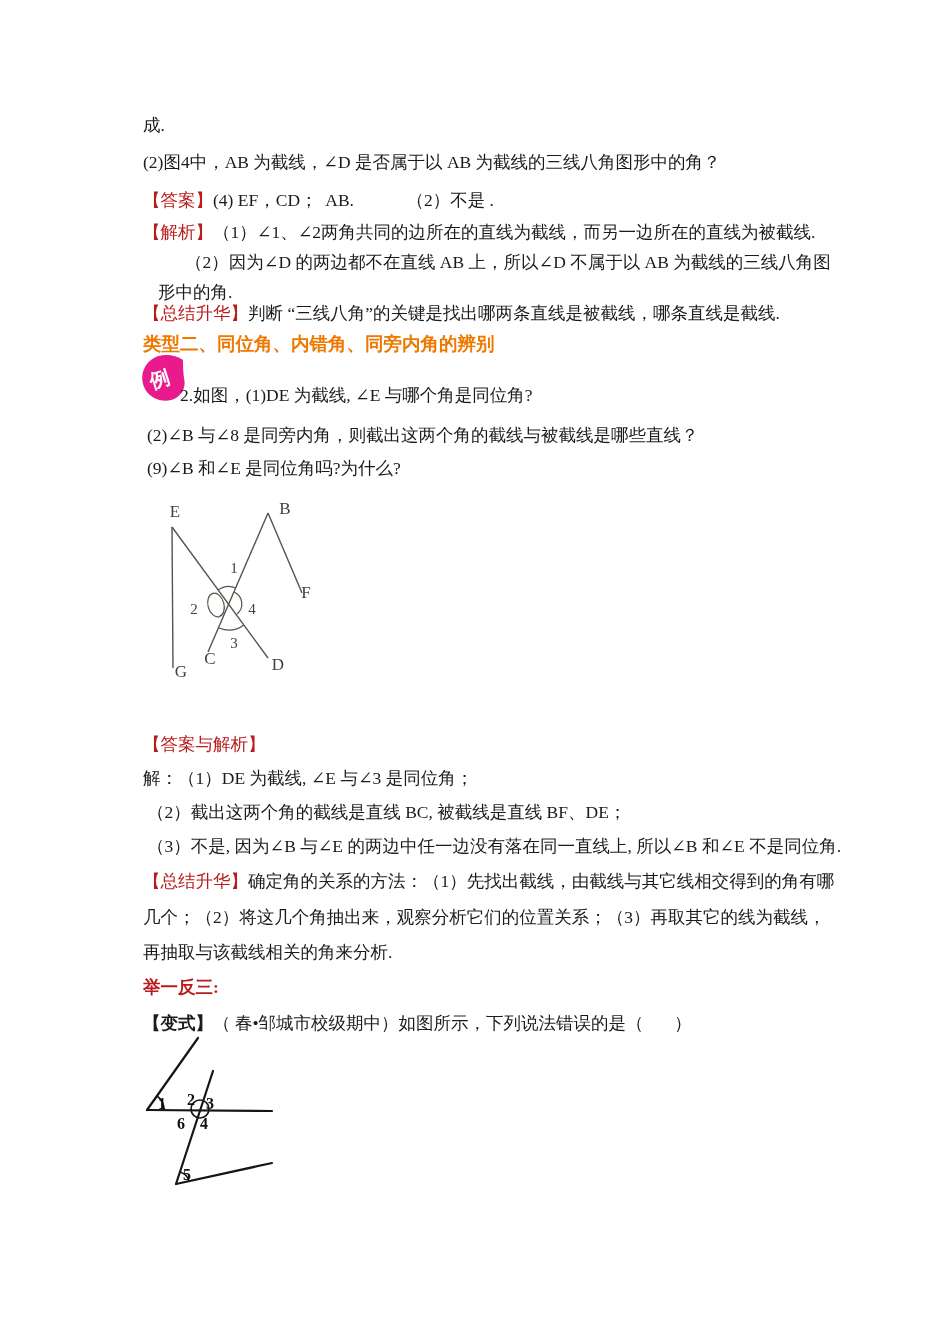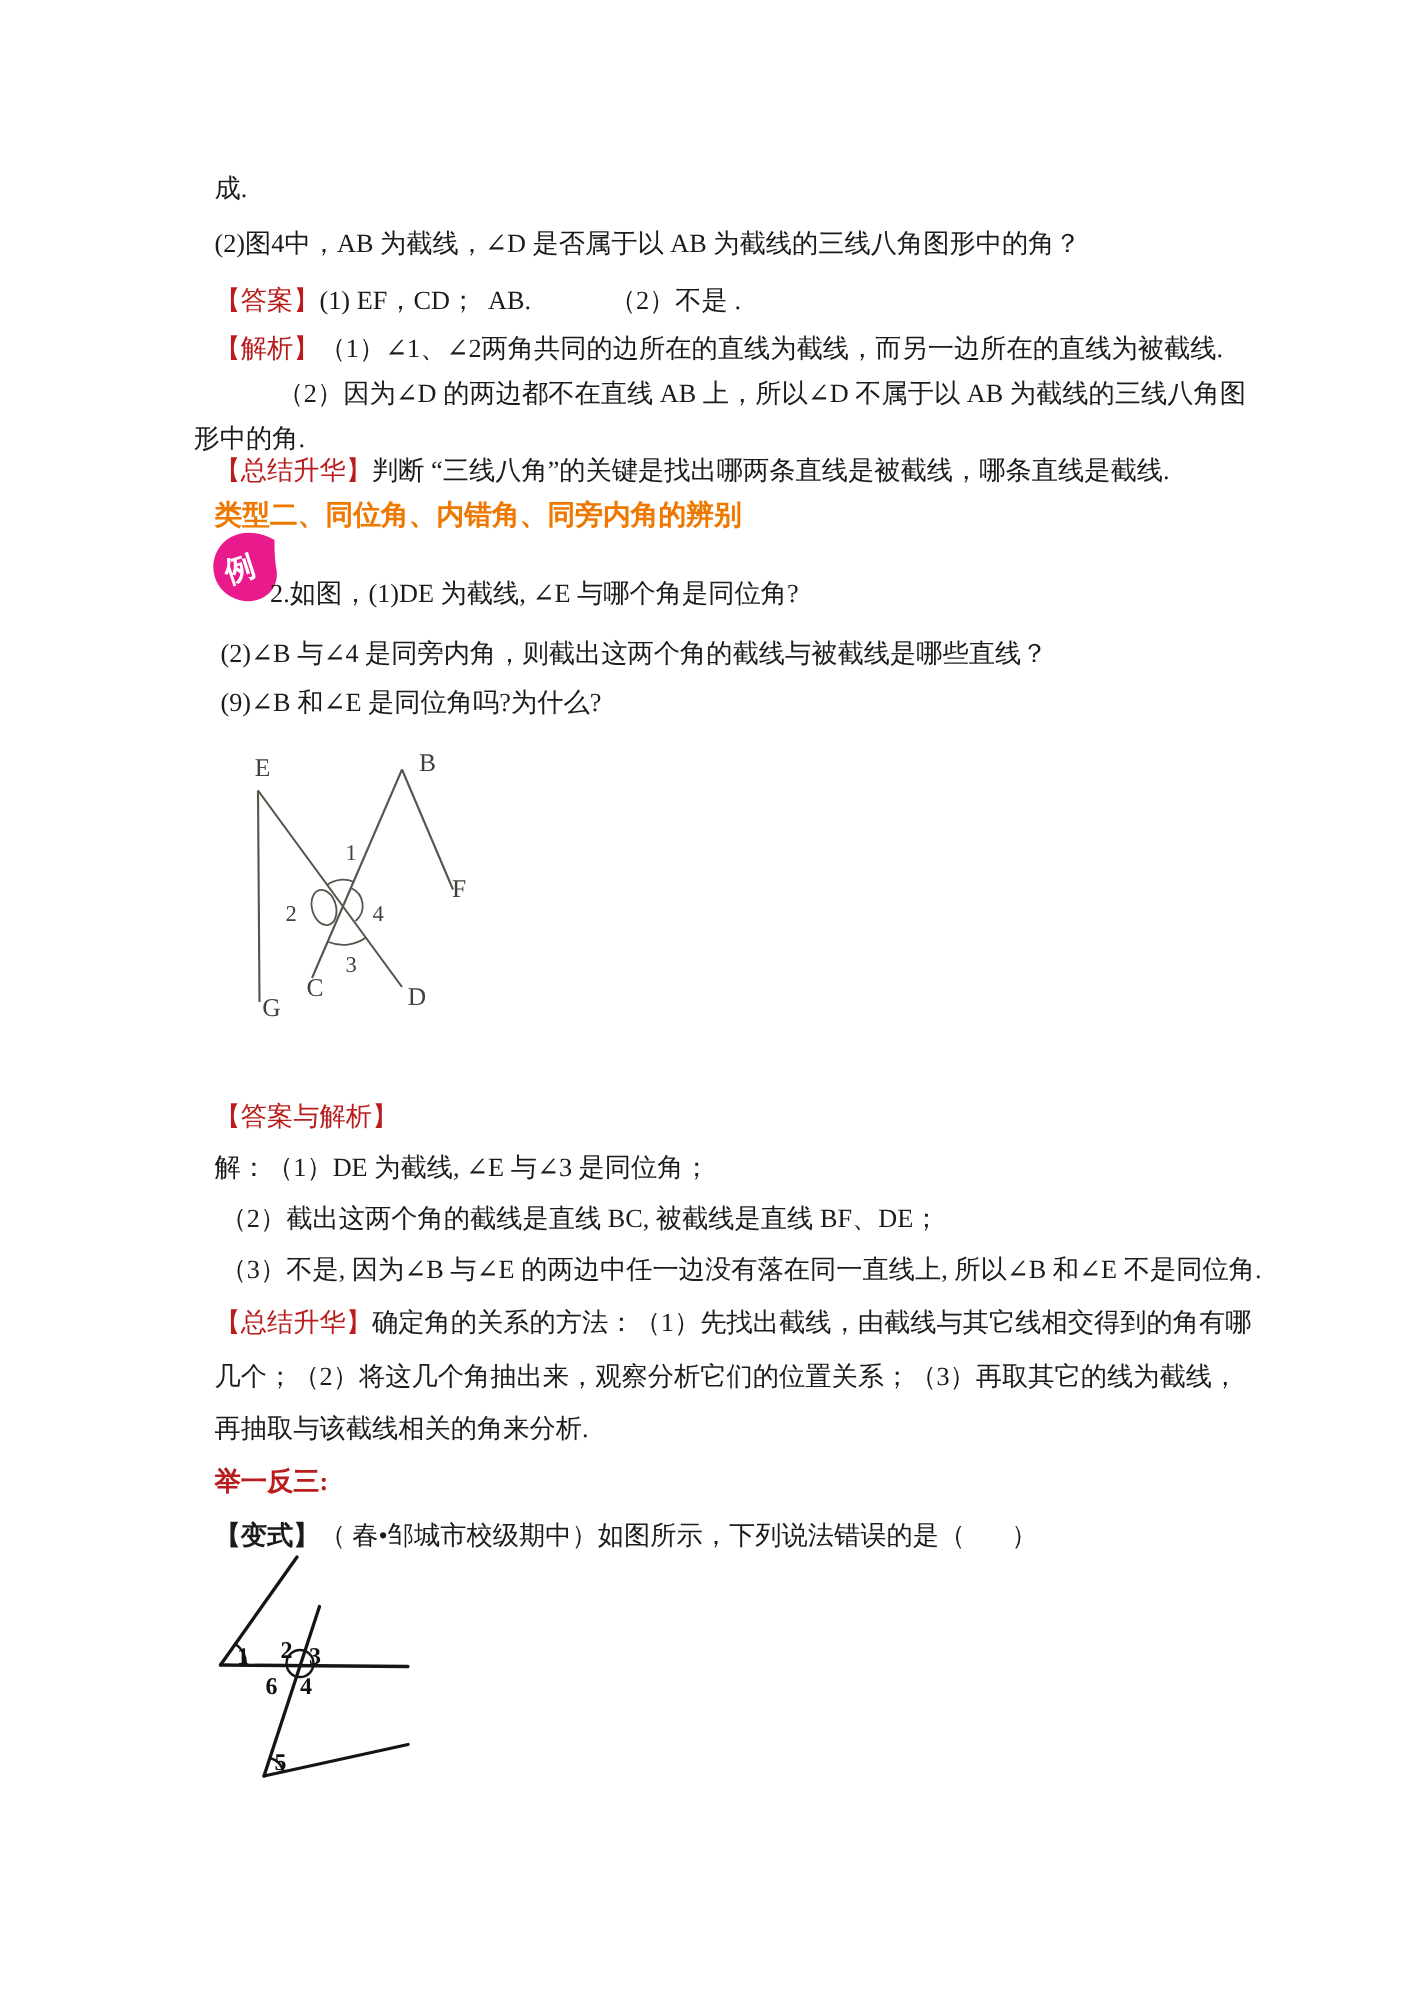--- a/index.html
+++ b/index.html
@@ -25,41 +25,41 @@
 </style>
 </head>
 <body>
 
 <div class="page">
 
   <div class="line" style="left:143px;top:115px">成.</div>
 
   <div class="line" style="left:143px;top:152px">(2)图4中，AB 为截线，∠D 是否属于以 AB 为截线的三线八角图形中的角？</div>
 
-  <div class="line" style="left:143px;top:190px"><span class="magenta">【答案】</span><span>(1) EF，CD；  AB.            （2）不是 .</span></div>
+  <div class="line" style="left:143px;top:190px"><span class="magenta">【答案】</span><span>(4) EF，CD；  AB.            （2）不是 .</span></div>
 
   <div class="line" style="left:143px;top:222px"><span class="magenta">【解析】</span><span>（1）∠1、∠2两角共同的边所在的直线为截线，而另一边所在的直线为被截线.</span></div>
 
   <div class="line" style="left:185px;top:252px">（2）因为∠D 的两边都不在直线 AB 上，所以∠D 不属于以 AB 为截线的三线八角图</div>
 
-  <div class="line" style="left:129px;top:282px">形中的角.</div>
+  <div class="line" style="left:158px;top:282px">形中的角.</div>
 
   <div class="line orange" style="left:143px;top:333px">类型二、同位角、内错角、同旁内角的辨别</div>
 
   <div class="line" style="left:143px;top:303px"><span class="magenta">【总结升华】</span><span>判断 “三线八角”的关键是找出哪两条直线是被截线，哪条直线是截线.</span></div>
 
   <div class="badge">
     <svg width="48" height="52" viewBox="0 0 48 52">
       <path d="M 44 6 C 36 1 24 -1 15 4 C 4 10 0 24 6 35 C 12 46 27 50 37 44 C 44 40 47 32 45 24 C 44 17 44 11 44 6 Z" fill="#e91a8c"></path>
       <text x="21" y="32" text-anchor="middle" fill="#ffffff" font-size="20" font-weight="bold" transform="rotate(-18 21 26)">例</text>
     </svg>
   </div>
 
   <div class="line" style="left:180px;top:385px">2.如图，(1)DE 为截线, ∠E 与哪个角是同位角?</div>
-  <div class="line" style="left:147px;top:425px">(2)∠B 与∠4 是同旁内角，则截出这两个角的截线与被截线是哪些直线？</div>
+  <div class="line" style="left:147px;top:425px">(2)∠B 与∠8 是同旁内角，则截出这两个角的截线与被截线是哪些直线？</div>
   <div class="line" style="left:147px;top:458px">(9)∠B 和∠E 是同位角吗?为什么?</div>
 
   <svg class="fig" style="left:150px;top:495px" width="180" height="195" viewBox="0 0 180 195">
     <line class="fig1-line" x1="22" y1="32" x2="23" y2="173"></line>
     <line class="fig1-line" x1="22" y1="32" x2="118" y2="163"></line>
     <line class="fig1-line" x1="118" y1="18" x2="58" y2="157"></line>
     <line class="fig1-line" x1="118" y1="18" x2="152" y2="98"></line>
     <path class="fig1-arc" d="M 68 95 A 18 18 0 0 1 86 93"></path>
     <ellipse class="fig1-arc" cx="66" cy="110" rx="8" ry="12" transform="rotate(-15 66 110)"></ellipse>
     <path class="fig1-arc" d="M 84 97 A 13 13 0 0 1 87 119"></path>

